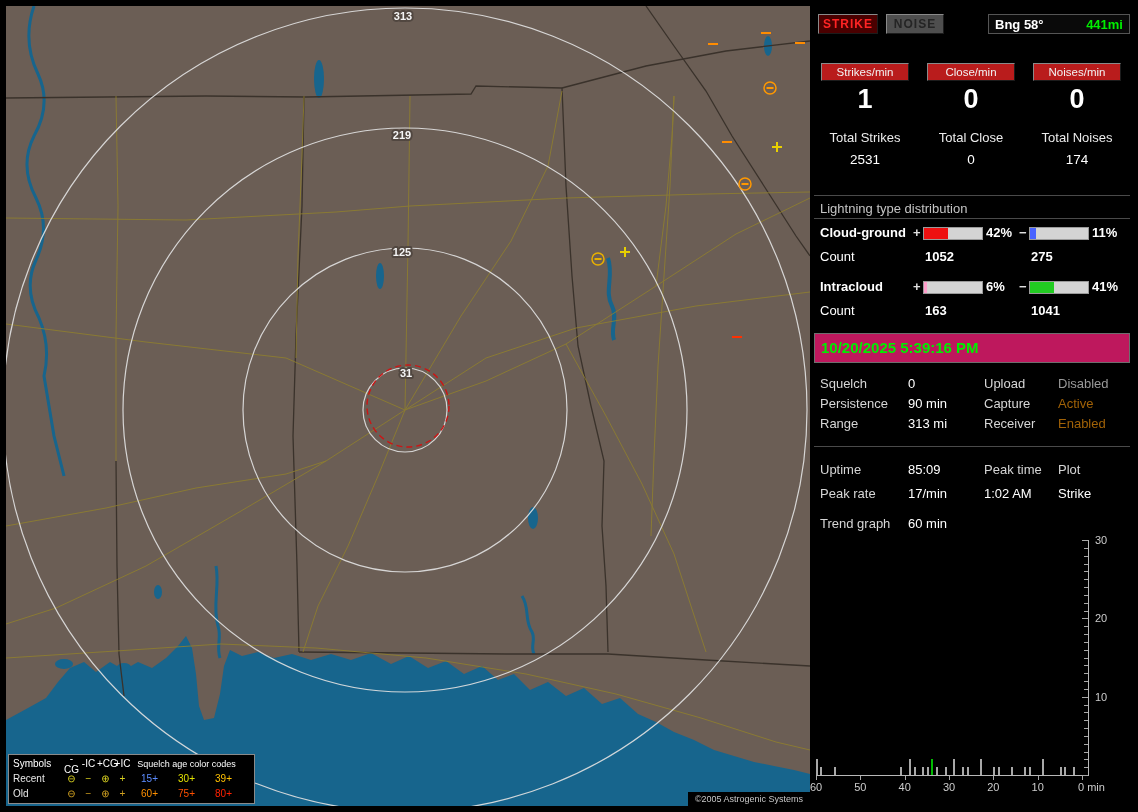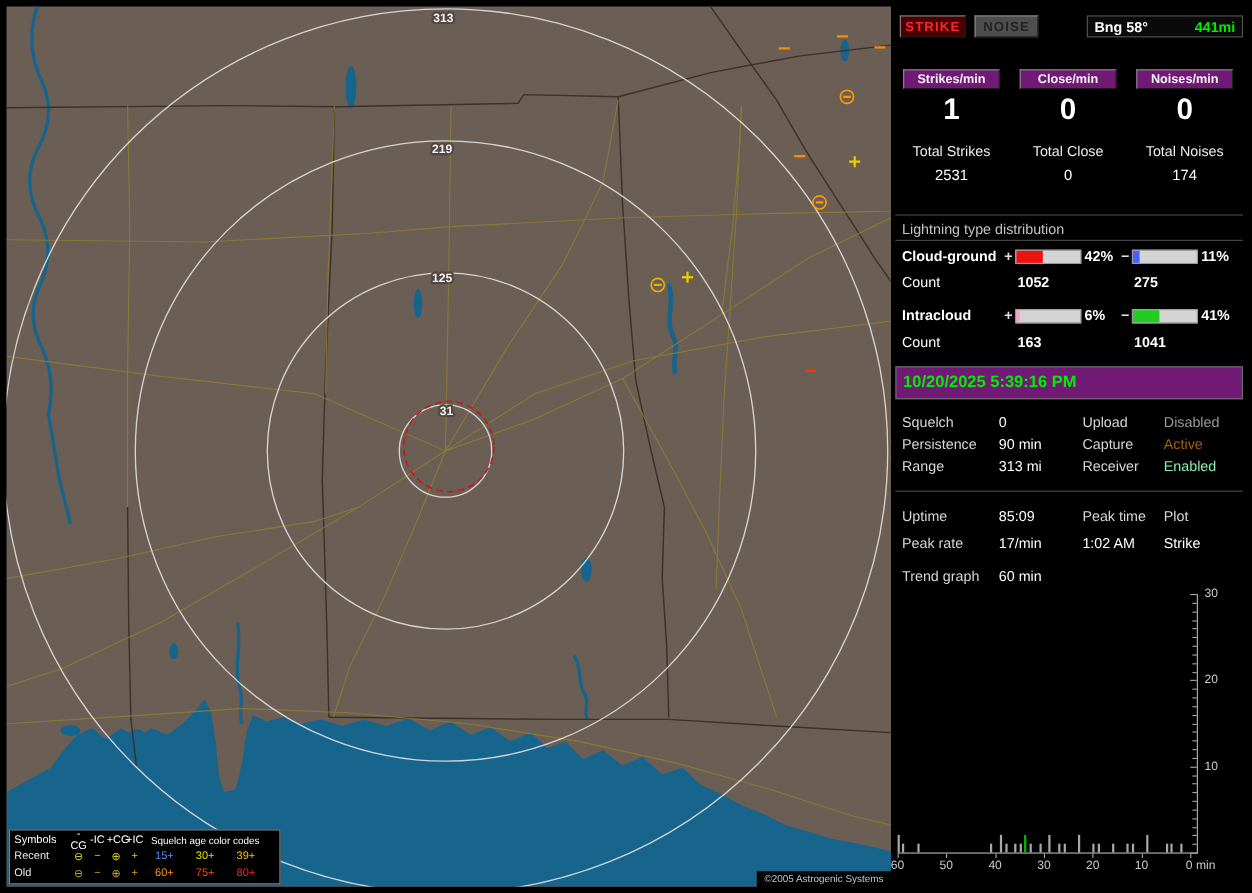--- a/index.html
+++ b/index.html
@@ -25,35 +25,35 @@
   #strike-btn{left:6px;top:14px;width:60px;height:20px;background:#4a0000;color:#ff2424;
               font-weight:bold;font-size:12px;text-align:center;line-height:18px;letter-spacing:1px;}
   #noise-btn{left:74px;top:14px;width:58px;height:20px;background:#4e4e4e;color:#242424;
              font-weight:bold;font-size:12px;text-align:center;line-height:18px;letter-spacing:1px;}
   #bng-box{left:176px;top:14px;width:142px;height:20px;background:#0a0a0a;border:1px solid #555;
            box-sizing:border-box;display:flex;justify-content:space-between;align-items:center;
            padding:0 6px;font-size:13px;font-weight:bold;}
   #bng-dist{color:#00ee00;}
   .row3{left:0;width:318px;display:flex;}
   .col3{width:106px;text-align:center;}
-  .rate-btn{display:inline-block;width:88px;height:18px;background:#701a75;color:#f2f2f2;
-            font-size:11.5px;line-height:16px;font-weight:bold;}
+  .rate-btn{display:inline-block;width:88px;height:18px;background:#b91c1c;color:#f2f2f2;
+            font-size:11.5px;line-height:16px;}
   .rate-val{font-size:27px;font-weight:bold;}
   .total-label{font-size:13px;color:#ececec;}
   .total-value{font-size:13.5px;color:#fff;margin-top:7px;}
   .hr{position:absolute;left:2px;width:316px;height:1px;background:#4a4a4a;}
   .sec-title{font-size:13px;color:#c4c4c4;}
   .dist-name{position:absolute;left:8px;font-weight:bold;font-size:13px;}
   .g-sign{position:absolute;font-size:13px;color:#e0e0e0;font-weight:bold;}
   .gauge{position:absolute;width:58px;height:11px;top:2px;background:#d4d4d4;border:1px solid #9a9a9a;}
   .gauge-fill{display:block;height:100%;}
   .dist-pct{position:absolute;font-size:13px;font-weight:bold;}
   .count-label{position:absolute;left:8px;font-size:13px;}
   .count-val{position:absolute;font-size:13px;font-weight:bold;}
-  #datetime-box{left:2px;top:333px;width:316px;height:30px;border:1px solid #6e6e6e;background:#701a75;
+  #datetime-box{left:2px;top:333px;width:316px;height:30px;border:1px solid #6e6e6e;background:#be185d;
                 box-sizing:border-box;color:#00ee00;font-weight:bold;font-size:15px;line-height:28px;
                 padding-left:6px;}
   .p-label{position:absolute;font-size:13px;color:#d6d6d6;}
   .p-value{position:absolute;font-size:13px;color:#fff;}
   
   #trend-chart{left:0;top:538px;width:326px;height:262px;}
   #trend-chart .axis-v{position:absolute;left:276px;top:2px;width:1px;height:236px;background:#b8b8b8;}
   #trend-chart .axis-h{position:absolute;left:4px;top:237px;width:273px;height:1px;background:#b8b8b8;}
   #trend-chart .tbar{position:absolute;width:2px;}
   #trend-chart .ytick{position:absolute;height:1px;background:#a8a8a8;}
@@ -290,21 +290,21 @@
     <div class="abs" style="top:396px;left:0;width:318px;height:16px">
       <span class="p-label" style="left:8px">Persistence</span>
       <span class="p-value" style="left:96px">90 min</span>
       <span class="p-label" style="left:172px">Capture</span>
       <span class="p-value" style="left: 246px; color: #a16207;">Active</span>
     </div>
     <div class="abs" style="top:416px;left:0;width:318px;height:16px">
       <span class="p-label" style="left:8px">Range</span>
       <span class="p-value" style="left:96px">313 mi</span>
       <span class="p-label" style="left:172px">Receiver</span>
-      <span class="p-value" style="left: 246px; color: #86efac;">Enabled</span>
+      <span class="p-value" style="left: 246px; color: #a16207;">Enabled</span>
     </div>
 
     <div class="hr" style="top:446px"></div>
 
     <div class="abs" style="top:462px;left:0;width:318px;height:16px">
       <span class="p-label" style="left:8px">Uptime</span>
       <span class="p-value" style="left:96px">85:09</span>
       <span class="p-label" style="left:172px">Peak time</span>
       <span class="p-label" style="left:246px">Plot</span>
     </div>

